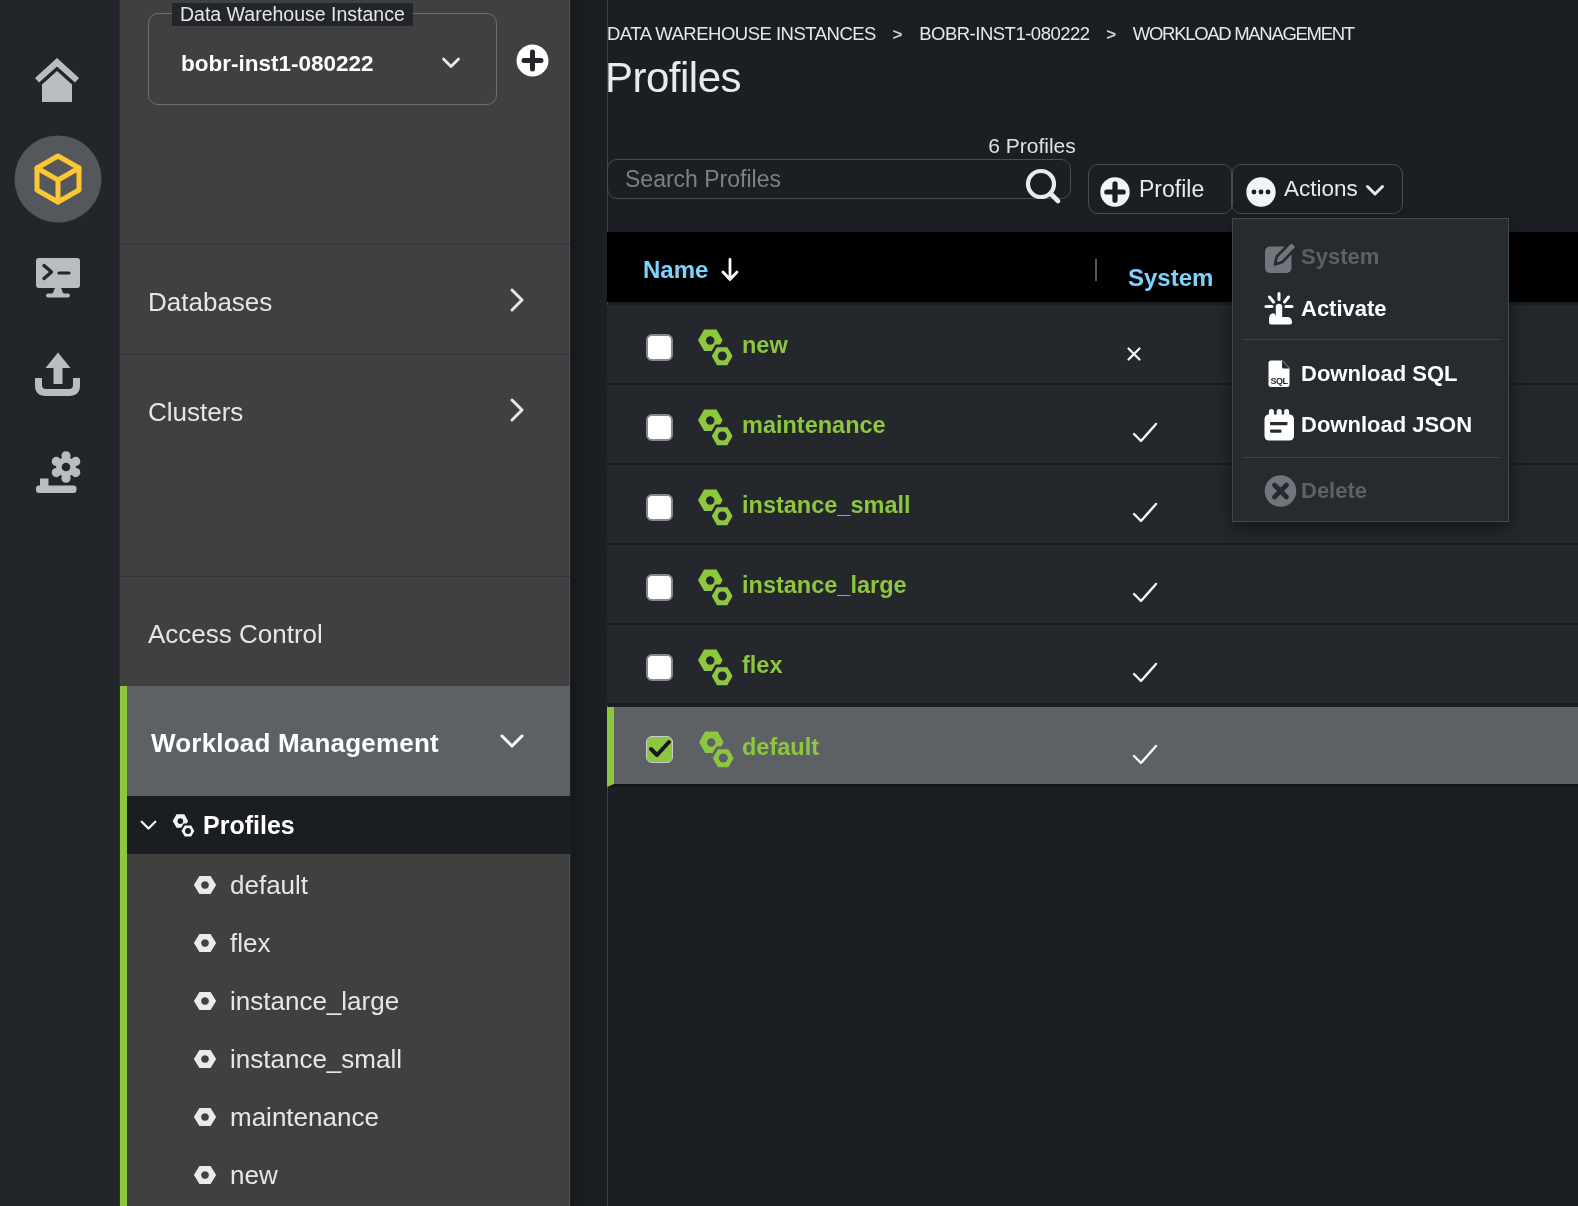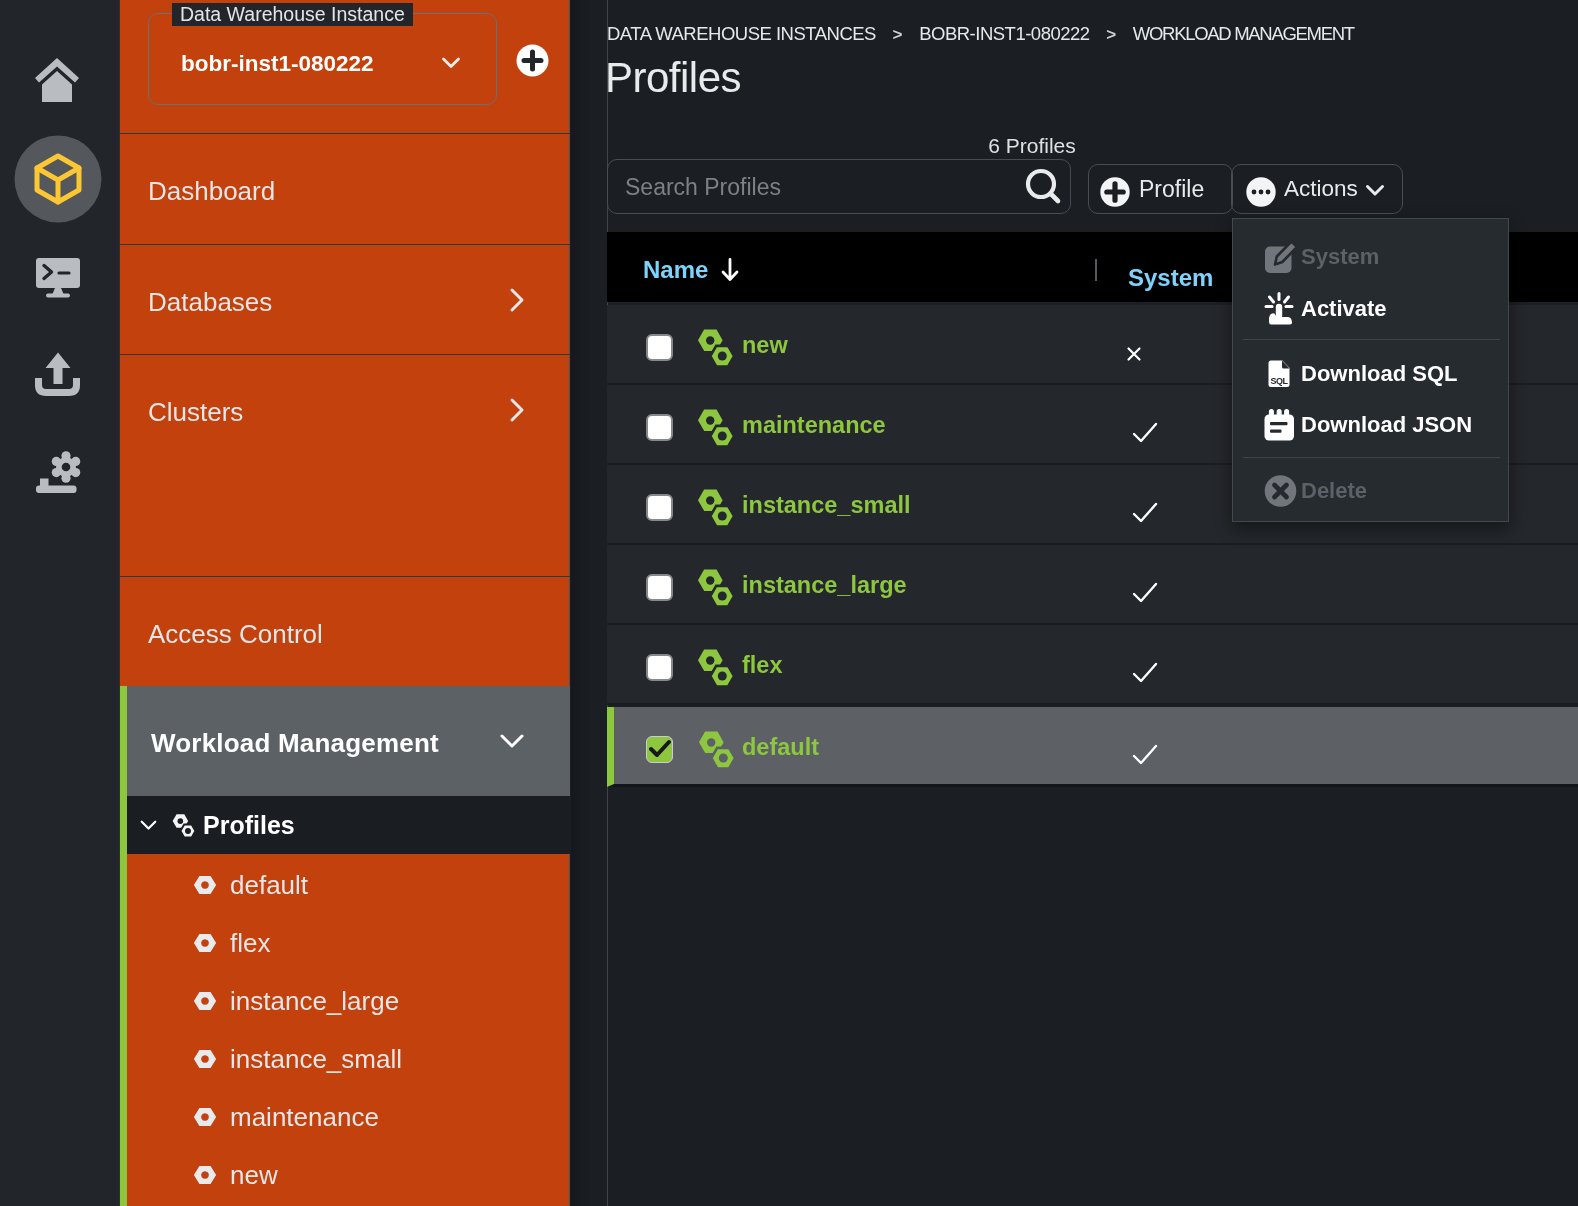--- a/index.html
+++ b/index.html
@@ -4,21 +4,21 @@
 <style>
   * { margin:0; padding:0; box-sizing:border-box; }
   html,body { width:1578px; height:1206px; overflow:hidden; background:#1b1f23;
     font-family:"Liberation Sans", sans-serif; }
   .abs { position:absolute; }
 
   
   #rail { position:absolute; left:0; top:0; width:120px; height:1206px; background:#22262a; border-right:1px solid #2c3034; }
 
   
-  #sidebar { position:absolute; left:120px; top:0; width:450px; height:1206px; background:#c2410c; border-right:1px solid #4d5257; }
+  #sidebar { position:absolute; left:120px; top:0; width:450px; height:1206px; background:#404040; border-right:1px solid #4d5257; }
   .fieldset { position:absolute; left:28px; top:13px; width:349px; height:92px; border:1px solid #6a7075; border-radius:10px; }
   .fieldset .legend { position:absolute; left:23px; top:-11px; background:#22262a; padding:0 8px; font-size:19.5px; color:#e3e5e7; }
   .fieldset .val { position:absolute; left:32px; top:37px; font-size:22.5px; font-weight:bold; color:#fff; }
   .menu-item { position:absolute; left:0; width:450px; border-top:1px solid #33373b; color:#e4e6e8; font-size:26px; }
   .menu-item span.lbl { position:absolute; left:28px; top:52%; transform:translateY(-50%); }
   .chev-r { position:absolute; right:45px; top:50%; transform:translateY(-50%); }
   #wm { background:#5c6166; border-top:none; }
   #wm .lbl { font-weight:bold; color:#fff; font-size:26px; letter-spacing:0.2px; }
   .greenbar { position:absolute; left:0; top:686px; width:7px; height:520px; background:#8dc63f; }
   #profhdr { position:absolute; left:7px; top:796px; width:443px; height:58px; background:#1a1d21; color:#fff; }
@@ -28,21 +28,21 @@
   .sub-item svg { position:absolute; left:65px; top:50%; transform:translateY(-50%); }
 
   
   #main { position:absolute; left:571px; top:0; width:1007px; height:1206px; background:#1b1f23; }
   #vline { position:absolute; left:607px; top:0; width:1px; height:1206px; background:#3f4449; }
   .crumb { position:absolute; left:607px; top:23px; font-size:18.5px; color:#e6e8ea; letter-spacing:-0.5px; }
   .crumb .sep { color:#cdd1d4; font-weight:bold; margin:0 12px; font-size:17px; letter-spacing:0; }
   h1 { position:absolute; left:605px; top:54px; font-size:42px; font-weight:normal; color:#e8eaec; letter-spacing:-0.5px; }
   .count { position:absolute; left:607px; top:134px; width:850px; text-align:center; font-size:21px; color:#dfe1e3; }
 
-  .searchbox { position:absolute; left:607px; top:159px; width:464px; height:55px; border:1.5px solid #484d53; border-radius:10px; }
+  .searchbox { position:absolute; left:607px; top:159px; width:464px; height:40px; border:1.5px solid #484d53; border-radius:10px; }
   .searchbox .ph { position:absolute; left:17px; top:50%; transform:translateY(-50%); font-size:23px; color:#7b8187; }
   .btn { position:absolute; top:164px; height:50px; border:1.5px solid #484d53; border-radius:10px; color:#e8eaec; font-size:23px; }
   .btn .txt { position:absolute; top:50%; transform:translateY(-50%); }
 
   
   #thead { position:absolute; left:607px; top:232px; width:992px; height:70px; background:#000; color:#7dd3fc; }
   #thead .name { position:absolute; left:36px; top:calc(50% + 3px); transform:translateY(-50%); font-weight:bold; font-size:24px; }
   #thead .sysv { position:absolute; left:488px; top:27px; width:2px; height:22px; background:#55595d; }
   #thead .sys { position:absolute; left:521px; top:calc(50% + 3px); transform:translateY(-50%); font-weight:bold; font-size:24px;margin-top:8px; }
   .row { position:absolute; left:607px; width:971px; height:80px; background:#24272b; border-bottom:2px solid #1a1d20; }
@@ -112,23 +112,20 @@
     <div class="val">bobr-inst1-080222</div>
     <svg class="abs" style="left:292px;top:42px" width="20" height="14" viewBox="0 0 20 14">
         <polyline points="2.5,3 10,10.5 17.5,3" fill="none" stroke="#e8eaec" stroke-width="2.8" stroke-linecap="round" stroke-linejoin="round"></polyline>
       </svg>
   </div>
   <svg class="abs" style="left:395px;top:43px" width="35" height="35" viewBox="0 0 35 35">
       <circle cx="17.5" cy="17.5" r="16" fill="#fff"></circle>
       <path d="M17.5 9v17M9 17.5h17" stroke="#22262a" stroke-width="5" stroke-linecap="round"></path>
     </svg>
 
-  <div class="menu-item" style="top:133px;height:111px;">
-      <span class="lbl">Dashboard</span>
-    </div>
   <div class="menu-item" style="top:244px;height:110px;">
       <span class="lbl">Databases</span>
     <svg class="chev-r" width="16" height="26" viewBox="0 0 16 26">
         <polyline points="3,3 13,13 3,23" fill="none" stroke="#e4e6e8" stroke-width="3" stroke-linecap="round" stroke-linejoin="round"></polyline>
       </svg>
     </div>
   <div class="menu-item" style="top:354px;height:111px;">
       <span class="lbl">Clusters</span>
     <svg class="chev-r" width="16" height="26" viewBox="0 0 16 26">
         <polyline points="3,3 13,13 3,23" fill="none" stroke="#e4e6e8" stroke-width="3" stroke-linecap="round" stroke-linejoin="round"></polyline>

